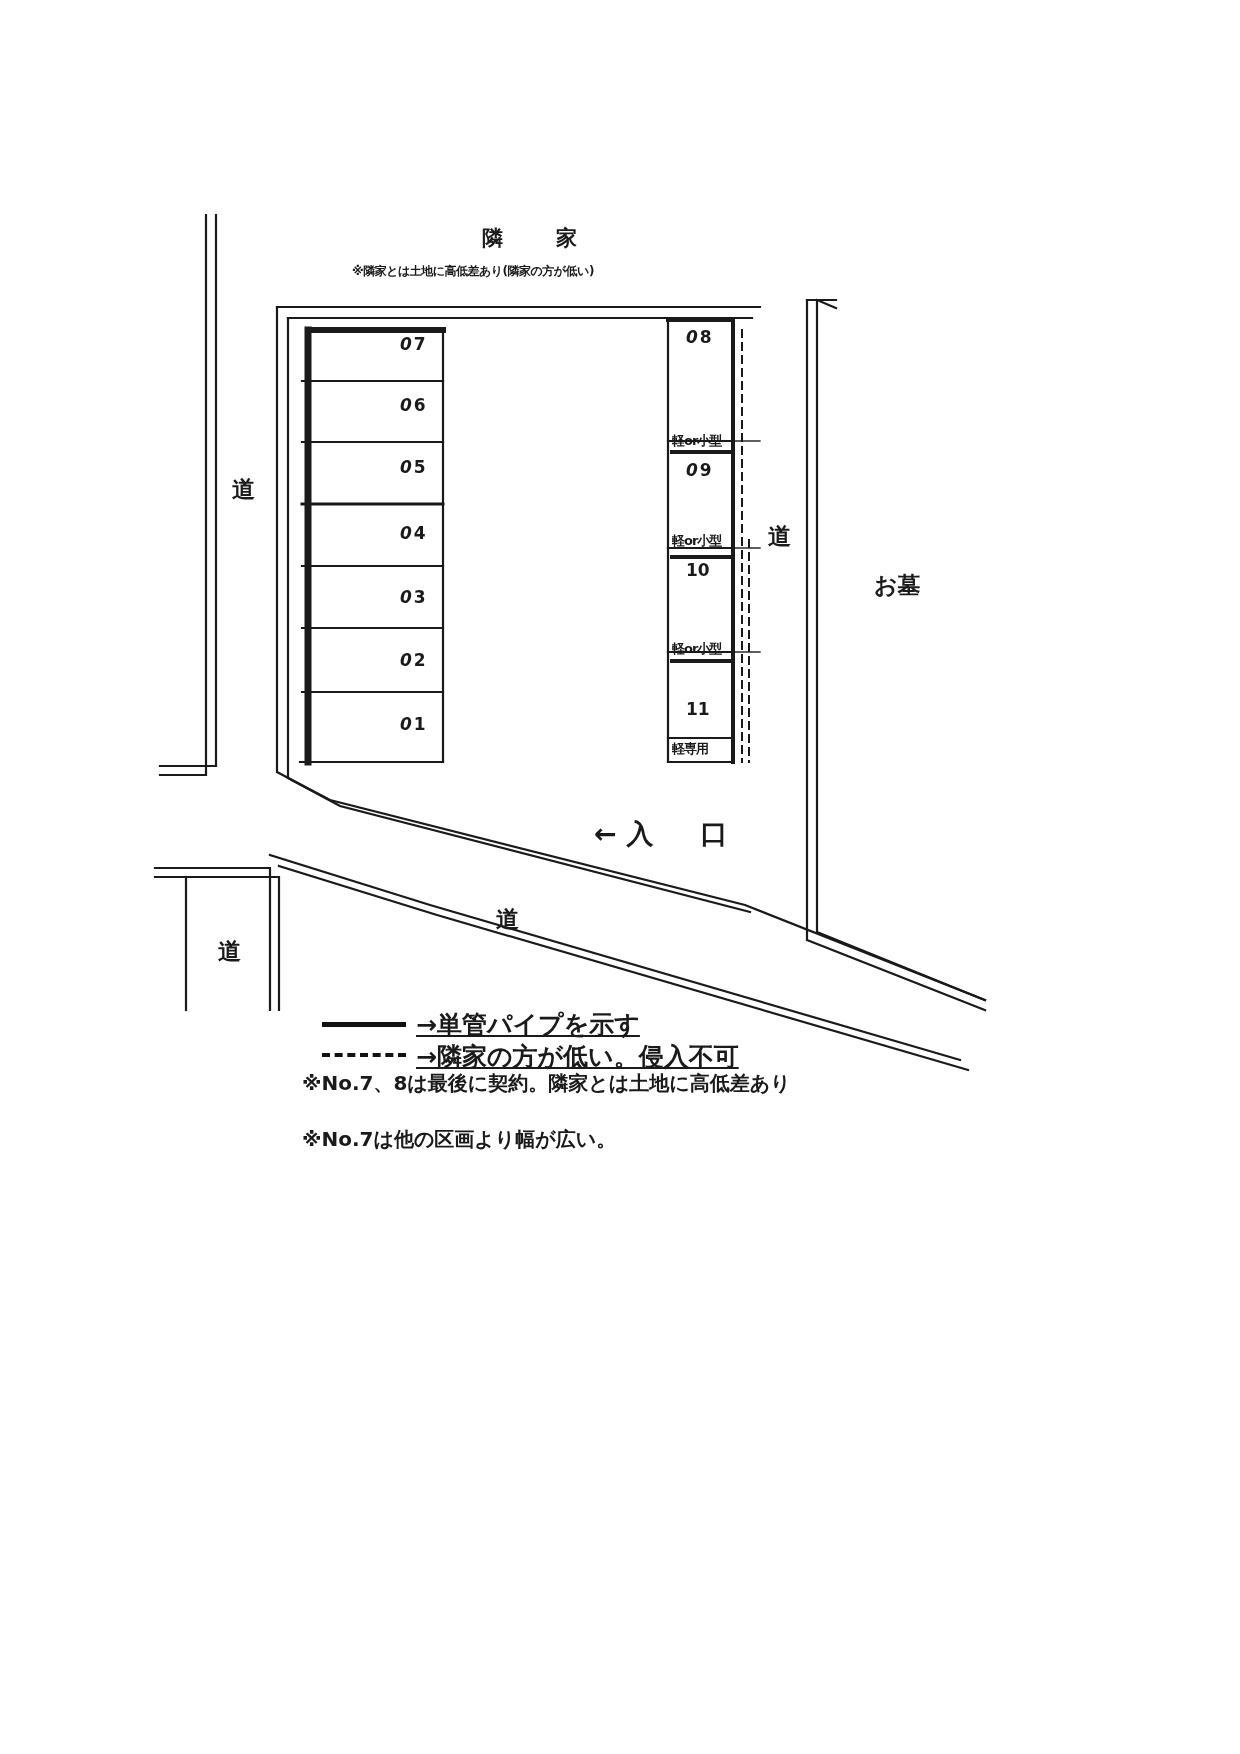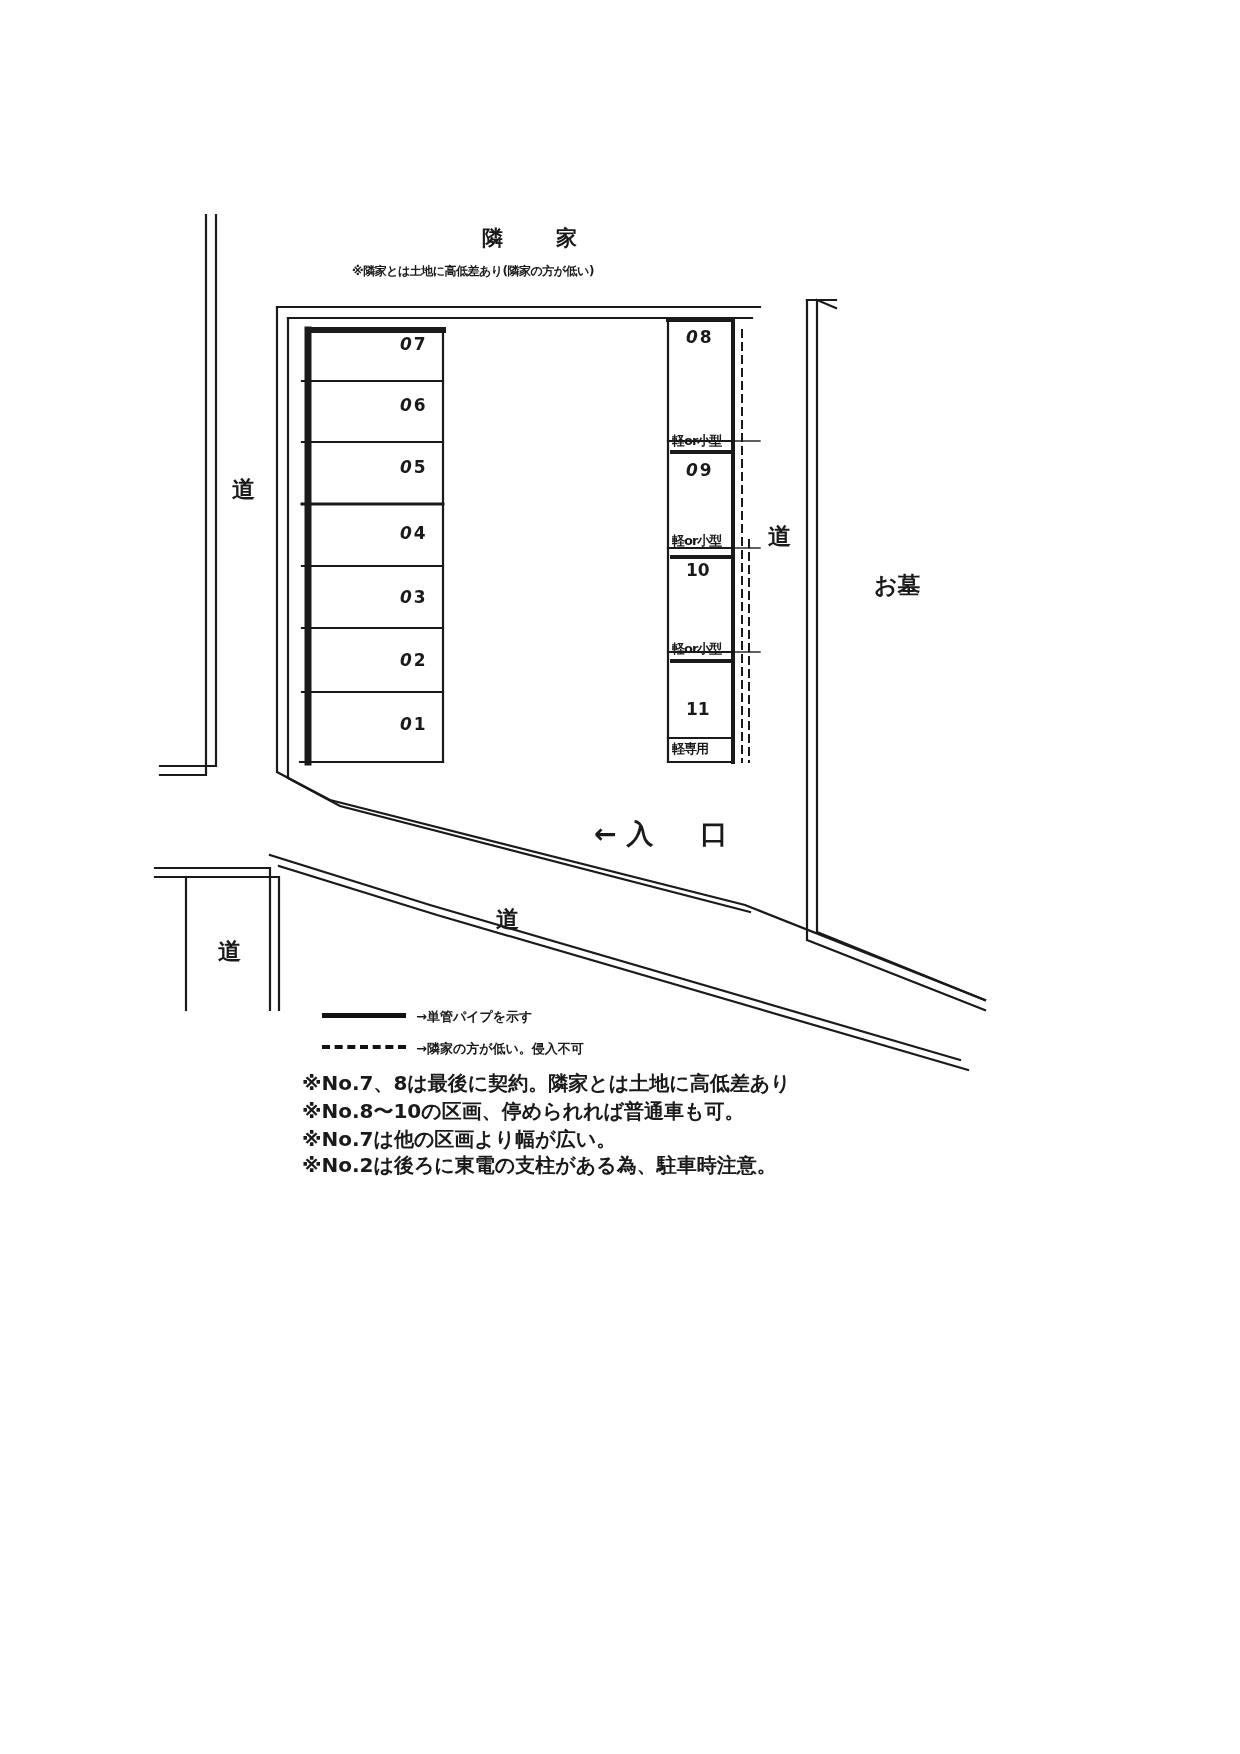--- a/index.html
+++ b/index.html
@@ -30,21 +30,21 @@
   .iriguchi    {left:594px;top:820px;font-size:27px;letter-spacing:10px;}
 
   
   .stall{font-size:17px;font-weight:700;font-family:"DejaVu Sans",sans-serif;}
   .stall .z{font-style:italic;font-weight:700;padding-right:2px;}
 
   
   .kei{font-size:13px;font-weight:700;letter-spacing:-1px;}
 
   
-  .legend-row{position:absolute;font-size:13px;font-weight:700;white-space:nowrap;}
+  .legend-row{position:absolute;font-size:25px;font-weight:700;white-space:nowrap;text-decoration:underline;}
   .legend-pipe{left:322px;top:1008px;}
   .legend-pipe .bar{
     display:inline-block;width:84px;height:5px;background:#111;
     vertical-align:middle;margin-right:10px;margin-bottom:4px;
   }
   .legend-dash{left:322px;top:1040px;}
   .legend-dash .dbar{
     display:inline-block;width:84px;height:0;
     border-top:4px dashed #111;vertical-align:middle;margin-right:10px;margin-bottom:6px;
   }
@@ -154,17 +154,15 @@
   <div class="lbl kei" style="left:672px;top:742px;">軽専用</div>
 
   <div class="legend-row legend-pipe">
     <span class="bar"></span><span>→単管パイプを示す</span>
   </div>
   <div class="legend-row legend-dash">
     <span class="dbar"></span><span>→隣家の方が低い。侵入不可</span>
   </div>
 
   <div class="note n1">※No.7、8は最後に契約。隣家とは土地に高低差あり</div>
-  <div class="note n2">※No.8〜10の区画、停められれば普通車も可。</div>
   <div class="note n3">※No.7は他の区画より幅が広い。</div>
-  <div class="note n4">※No.2は後ろに東電の支柱がある為、駐車時注意。</div>
 
 </div>
 
 </body></html>

